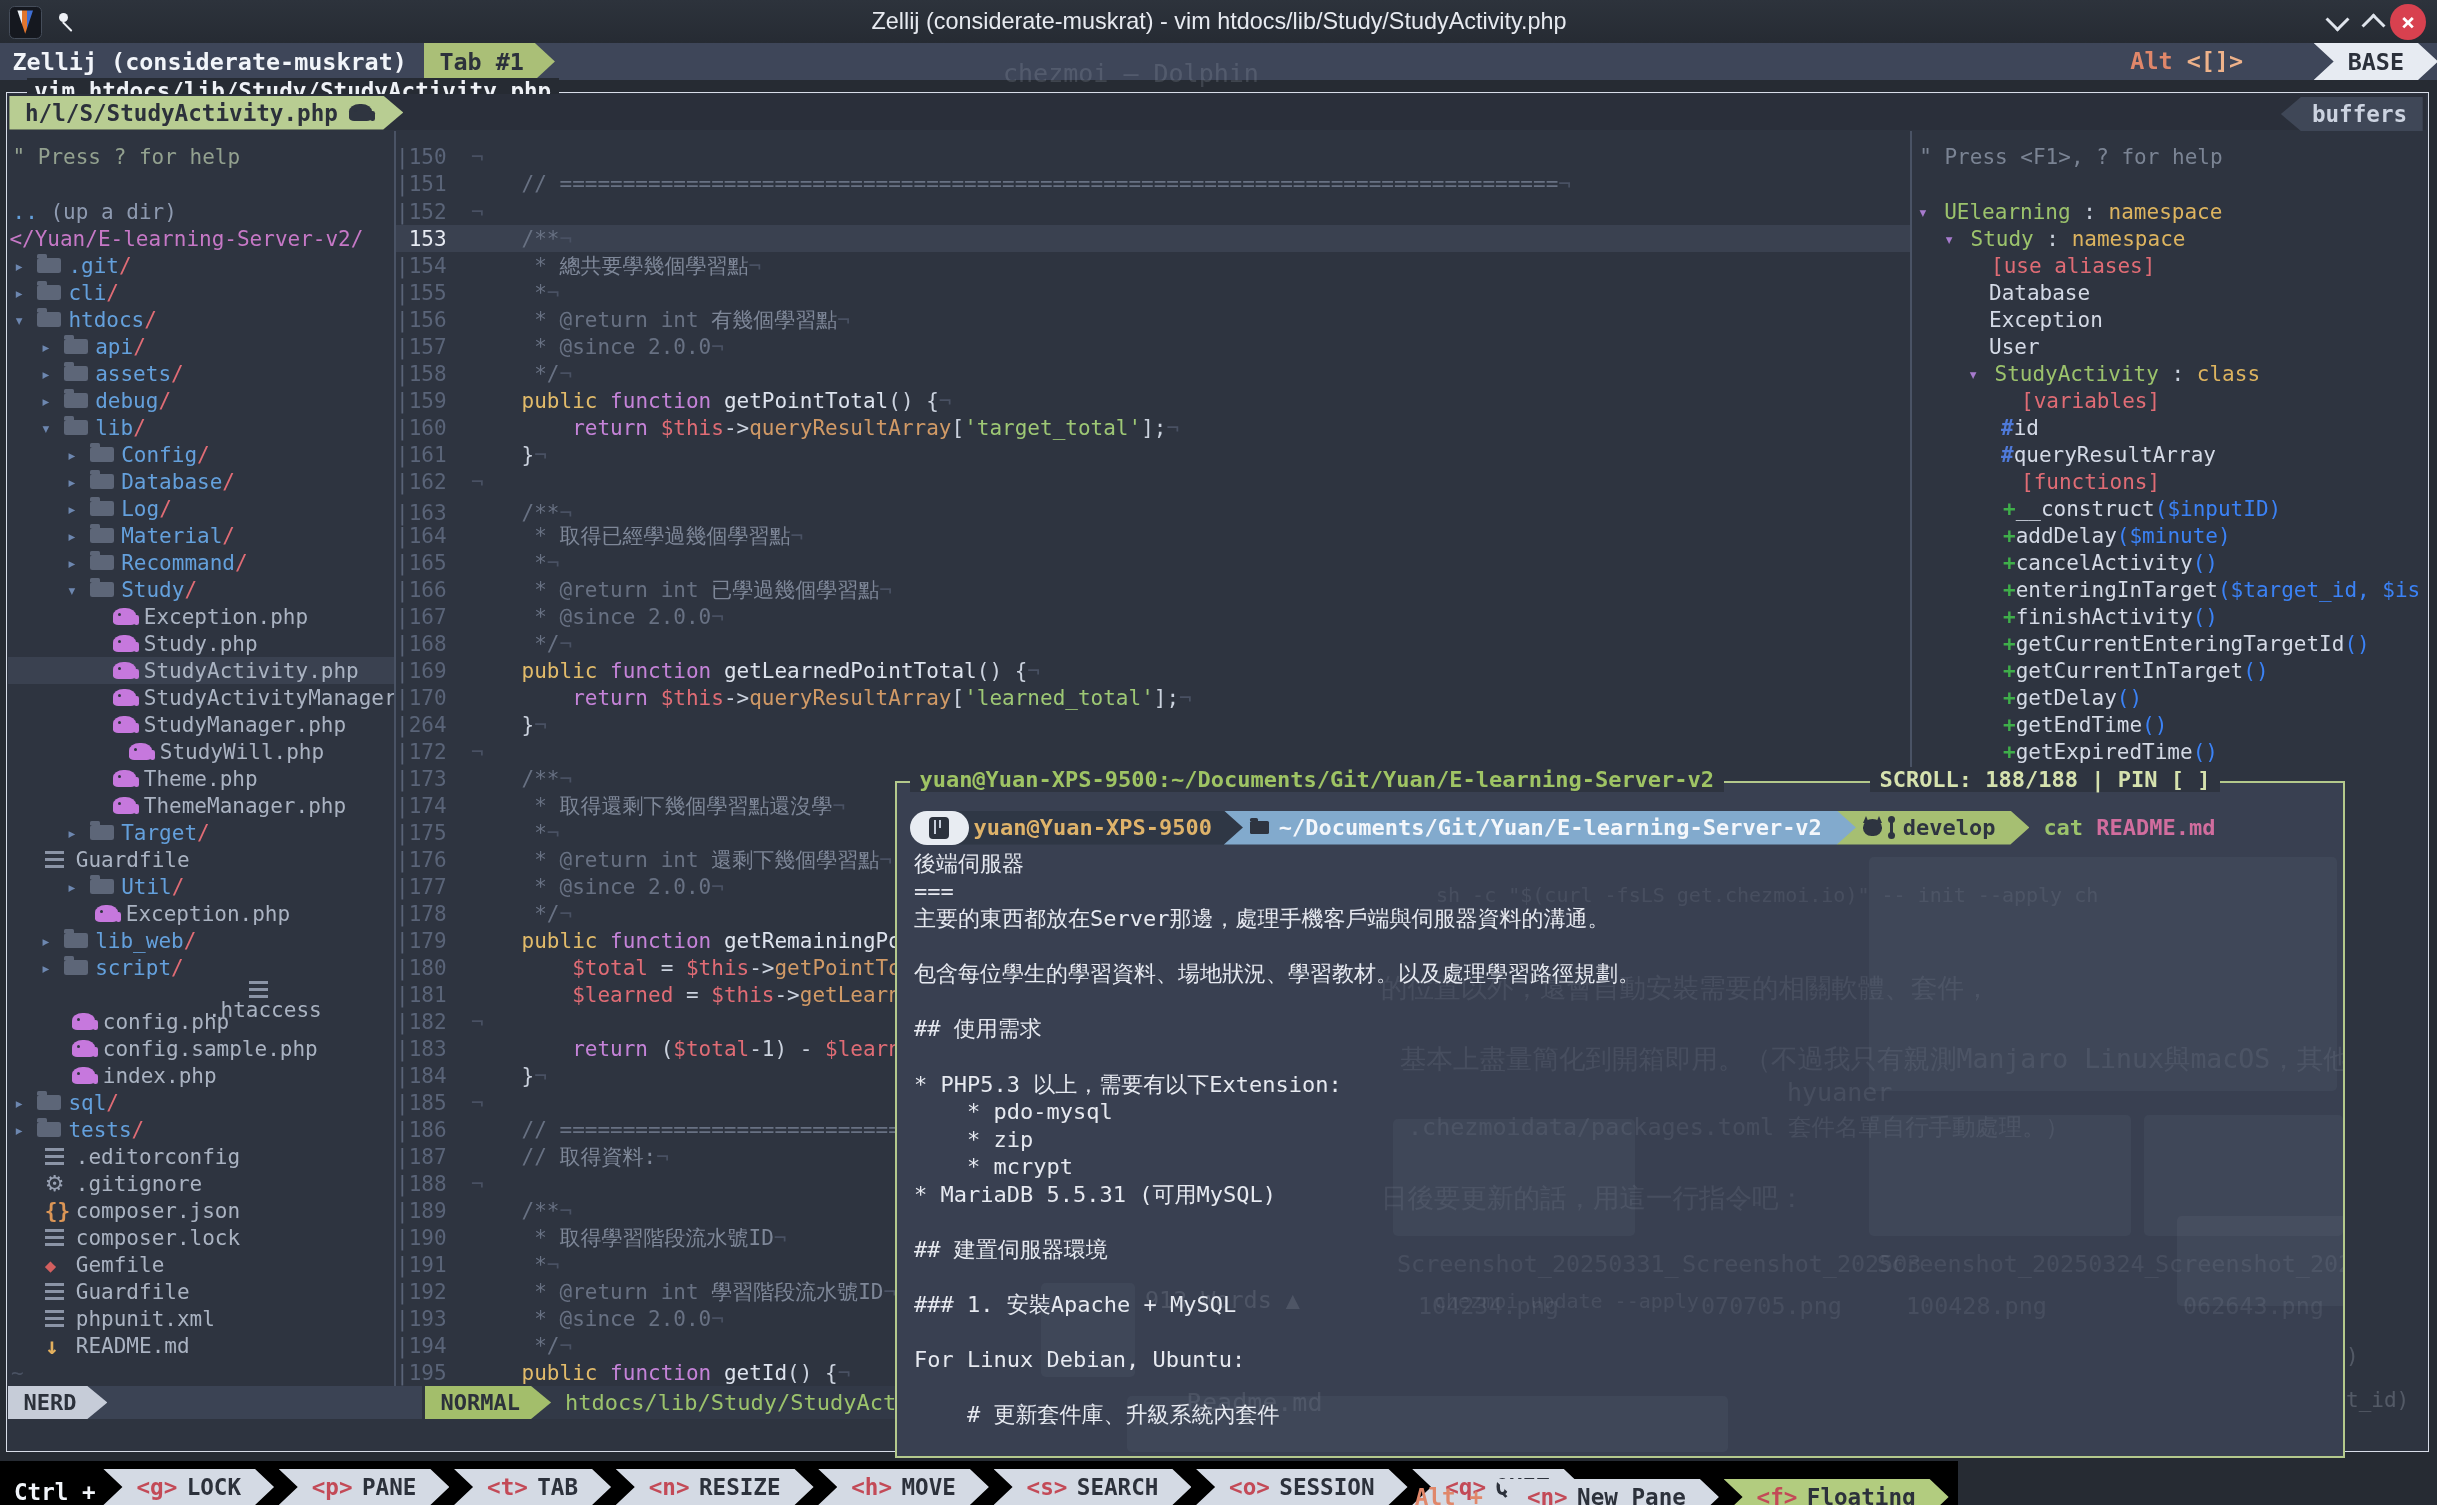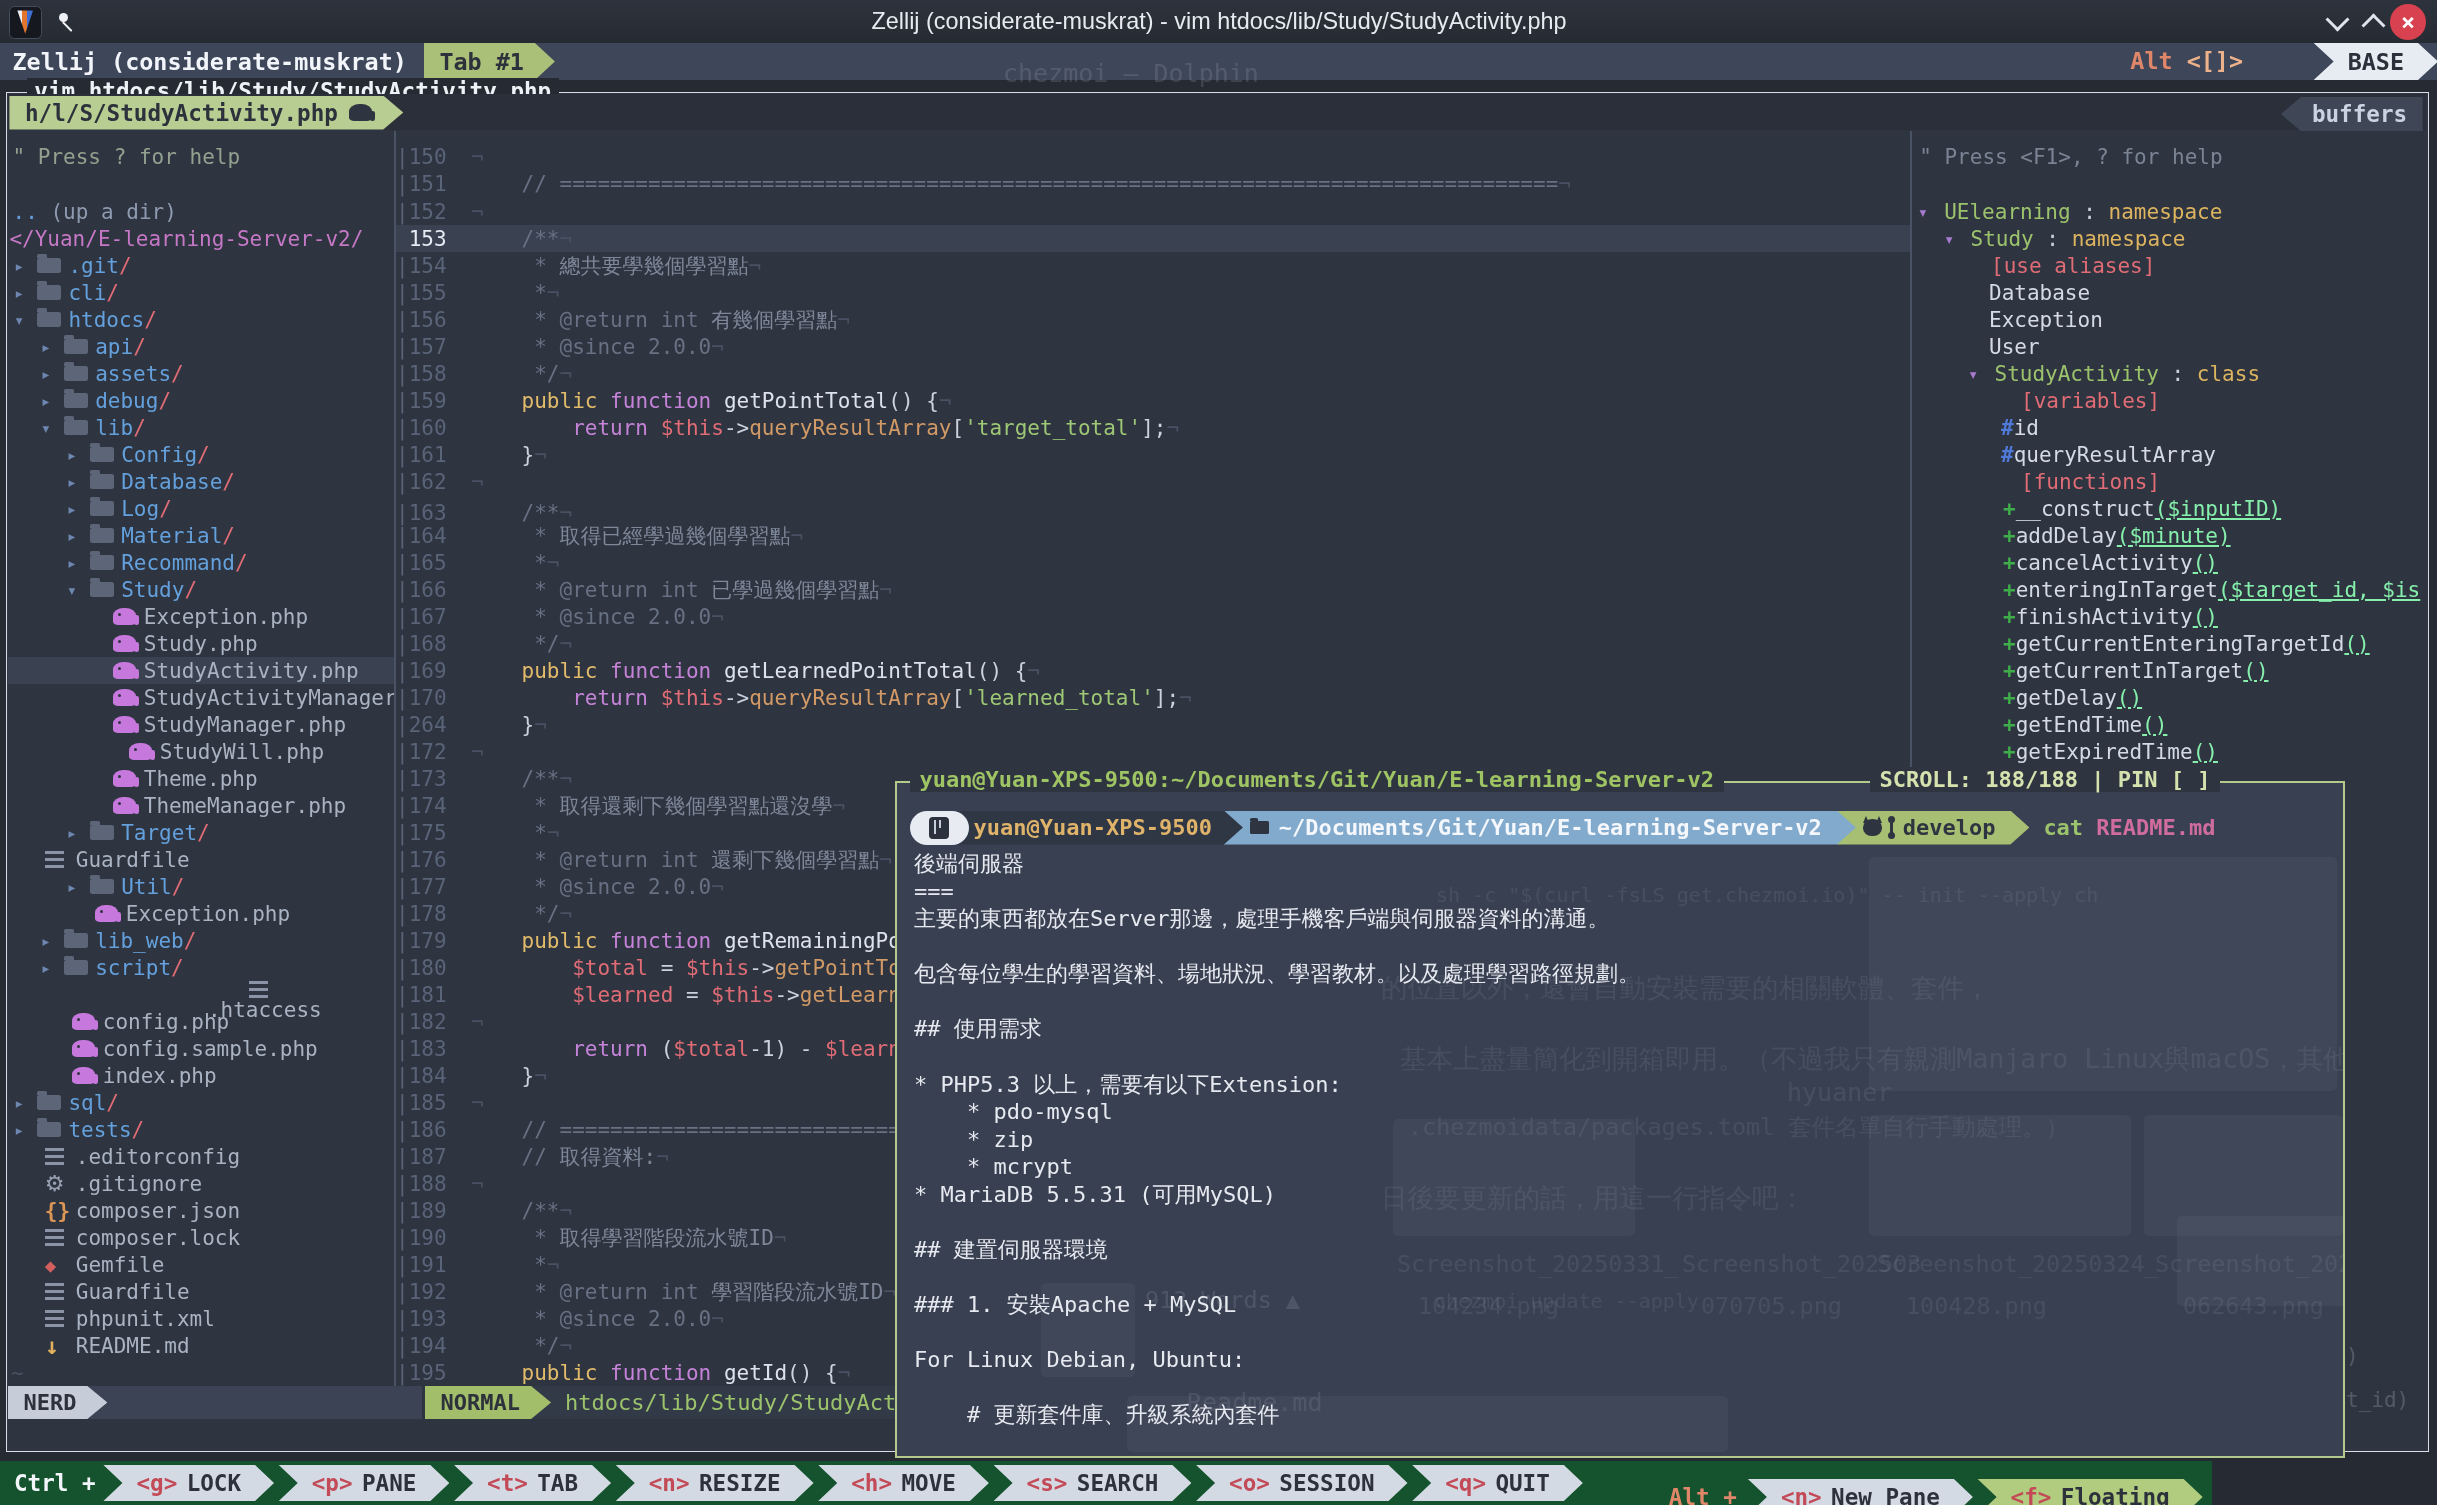--- a/index.html
+++ b/index.html
@@ -69,21 +69,21 @@
   .igem{color:#d35f5f;font-size:19px;}
   .imd{color:#e3b05e;font-weight:bold;font-size:23.4px;}
   
   .ln{color:#5a6478;width:75px;display:inline-block;flex:none;}
   .lnb{color:#e6eaf2;}
   .c{color:#687183;} .cz{color:#7e8798;} .k{color:#e2bb6a;} .m{color:#c583d8;} .f{color:#dde3ee;}
   .p{color:#cbd2de;} .v{color:#e06c75;} .o{color:#d19a66;} .s{color:#9ec875;} .e{color:#495163;}
   
   .tHelp{color:#7b8494;} .tNs{color:#9cc36c;} .tColon{color:#cbd2de;} .tKind{color:#ddb45f;}
   .tRed{color:#e06c75;} .tPlain{color:#d4dae6;} .tHash{color:#4f7ad9;font-weight:bold;} .tPlus{color:#3fae4a;font-weight:bold;}
-  .tName{color:#d4dae6;} .tArgs{color:#86efac;text-decoration:underline;} .tbArrow{color:#a77bce;font-size:17px;width:26.5px;display:inline-block;}
+  .tName{color:#d4dae6;} .tArgs{color:#3b82f6;} .tbArrow{color:#a77bce;font-size:17px;width:26.5px;display:inline-block;}
   
   #nerdbar{left:7.8px;top:1386px;width:414px;height:33px;background:#3b4354;}
   #nerdseg{position:absolute;left:0;top:0;background:#c6ccd8;color:#2c313b;height:33px;font-size:22px;}
   #normalbar{left:425px;top:1386px;width:1485px;height:33px;background:#323947;display:flex;align-items:center;}
   #normalseg{background:#a3be6b;color:#2c313b;height:33px;font-size:22px;}
   #normalpath{margin-left:14px;color:#9cc36c;font-size:22px;white-space:pre;}
   
   #fpane{left:895px;top:781px;width:1446px;height:673px;background:#394051;border:2.3px solid #b4c98c;}
   #fptitle{left:910px;top:767px;font-weight:bold;color:#9fc464;background:#2e3440;padding:0 9.4px;font-size:22px;}
   #fpscroll{left:1870px;top:767px;font-weight:bold;color:#d6e2ae;background:#2e3440;padding:0 9.4px;font-size:22px;}
@@ -105,21 +105,21 @@
   .iocto::before{content:"";position:absolute;left:0;top:-3.1px;border-left:3.9px solid transparent;border-right:3.9px solid transparent;border-bottom:7px solid #2e3440;}
   .iocto::after{content:"";position:absolute;right:0;top:-3.1px;border-left:3.9px solid transparent;border-right:3.9px solid transparent;border-bottom:7px solid #2e3440;}
   .ibranch{width:3.1px;height:19px;background:#2e3440;border-radius:1.6px;position:relative;margin-right:9.4px;}
   .ibranch::before{content:"";position:absolute;left:-2.3px;top:-2.3px;width:7px;height:7px;border-radius:50%;background:#2e3440;}
   .ibranch::after{content:"";position:absolute;left:-2.3px;bottom:-2.3px;width:7px;height:7px;border-radius:50%;background:#2e3440;}
   #fbody{position:absolute;left:0;top:0;width:100%;height:100%;overflow:hidden;}
   .frow{position:absolute;left:17px;height:27px;display:flex;align-items:center;white-space:pre;color:#e6e9f0;font-size:22px;}
   .ghost{position:absolute;color:#c3cad8;white-space:pre;pointer-events:none;}
   .grect{position:absolute;background:#aab4c8;border-radius:4.7px;pointer-events:none;}
   
-  #keybar{left:0;top:1461px;width:2212px;height:44px;background:#14532d;display:flex;align-items:center;font-size:22.6px;}
+  #keybar{left:0;top:1461px;width:1958px;height:44px;background:#000000;display:flex;align-items:flex-end;font-size:22.6px;}
   #ctrllabel{margin-left:14px;font-weight:bold;color:#f2f5fa;margin-right:7.8px;}
   .kseg{background:#d4dae4;color:#2c313b;height:36px;}
   .kseg .kk{color:#c34a57;font-weight:bold;margin-right:9.4px;}
   #altlabel{font-weight:bold;color:#e0876a;margin:0 11px 0 0;}
   .kseg.green{background:#b2cc7f;}
   #rightkeys{position:absolute;right:4.7px;top:18px;display:flex;align-items:center;}
 </style>
 </head>
 <body>
 

